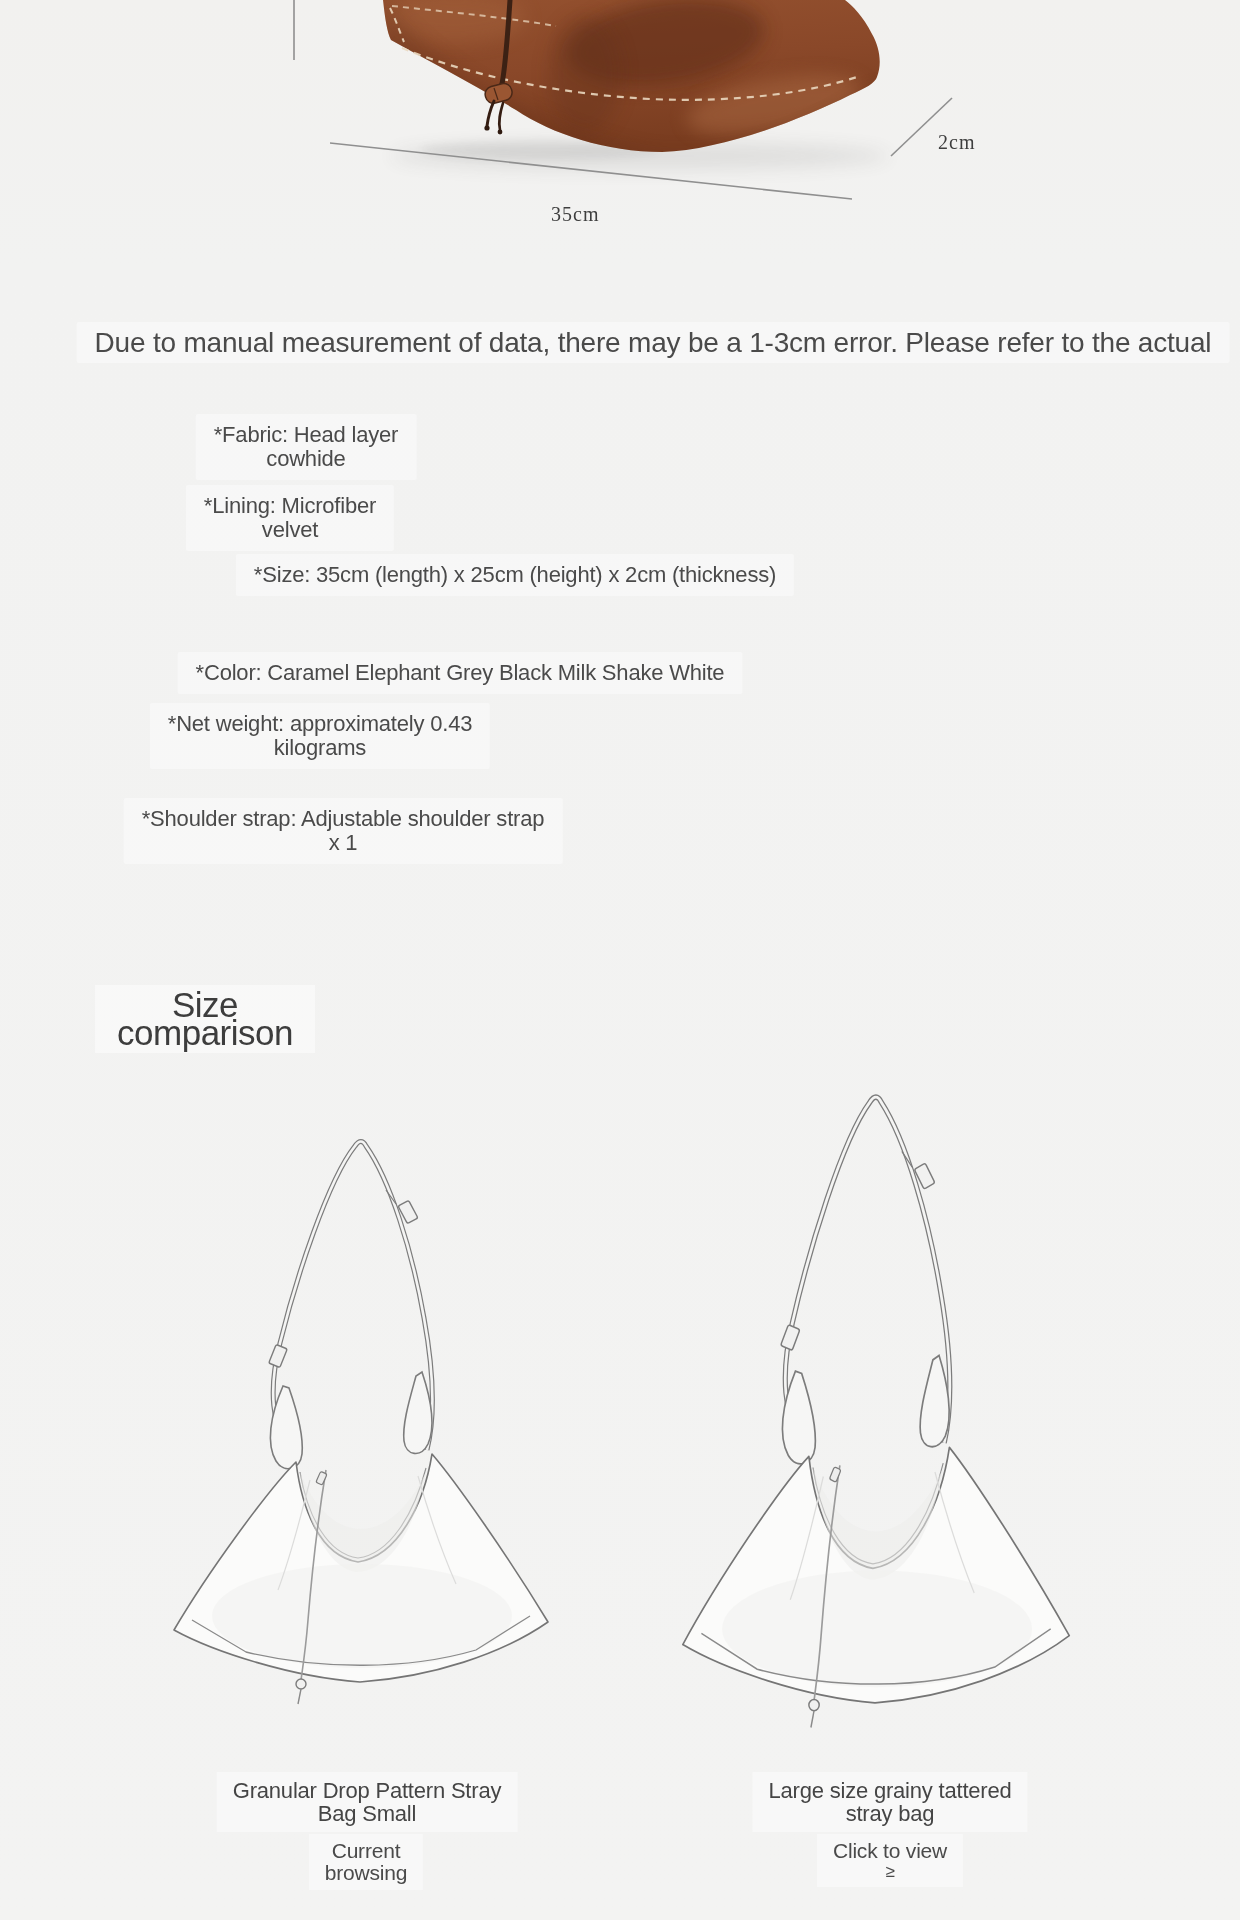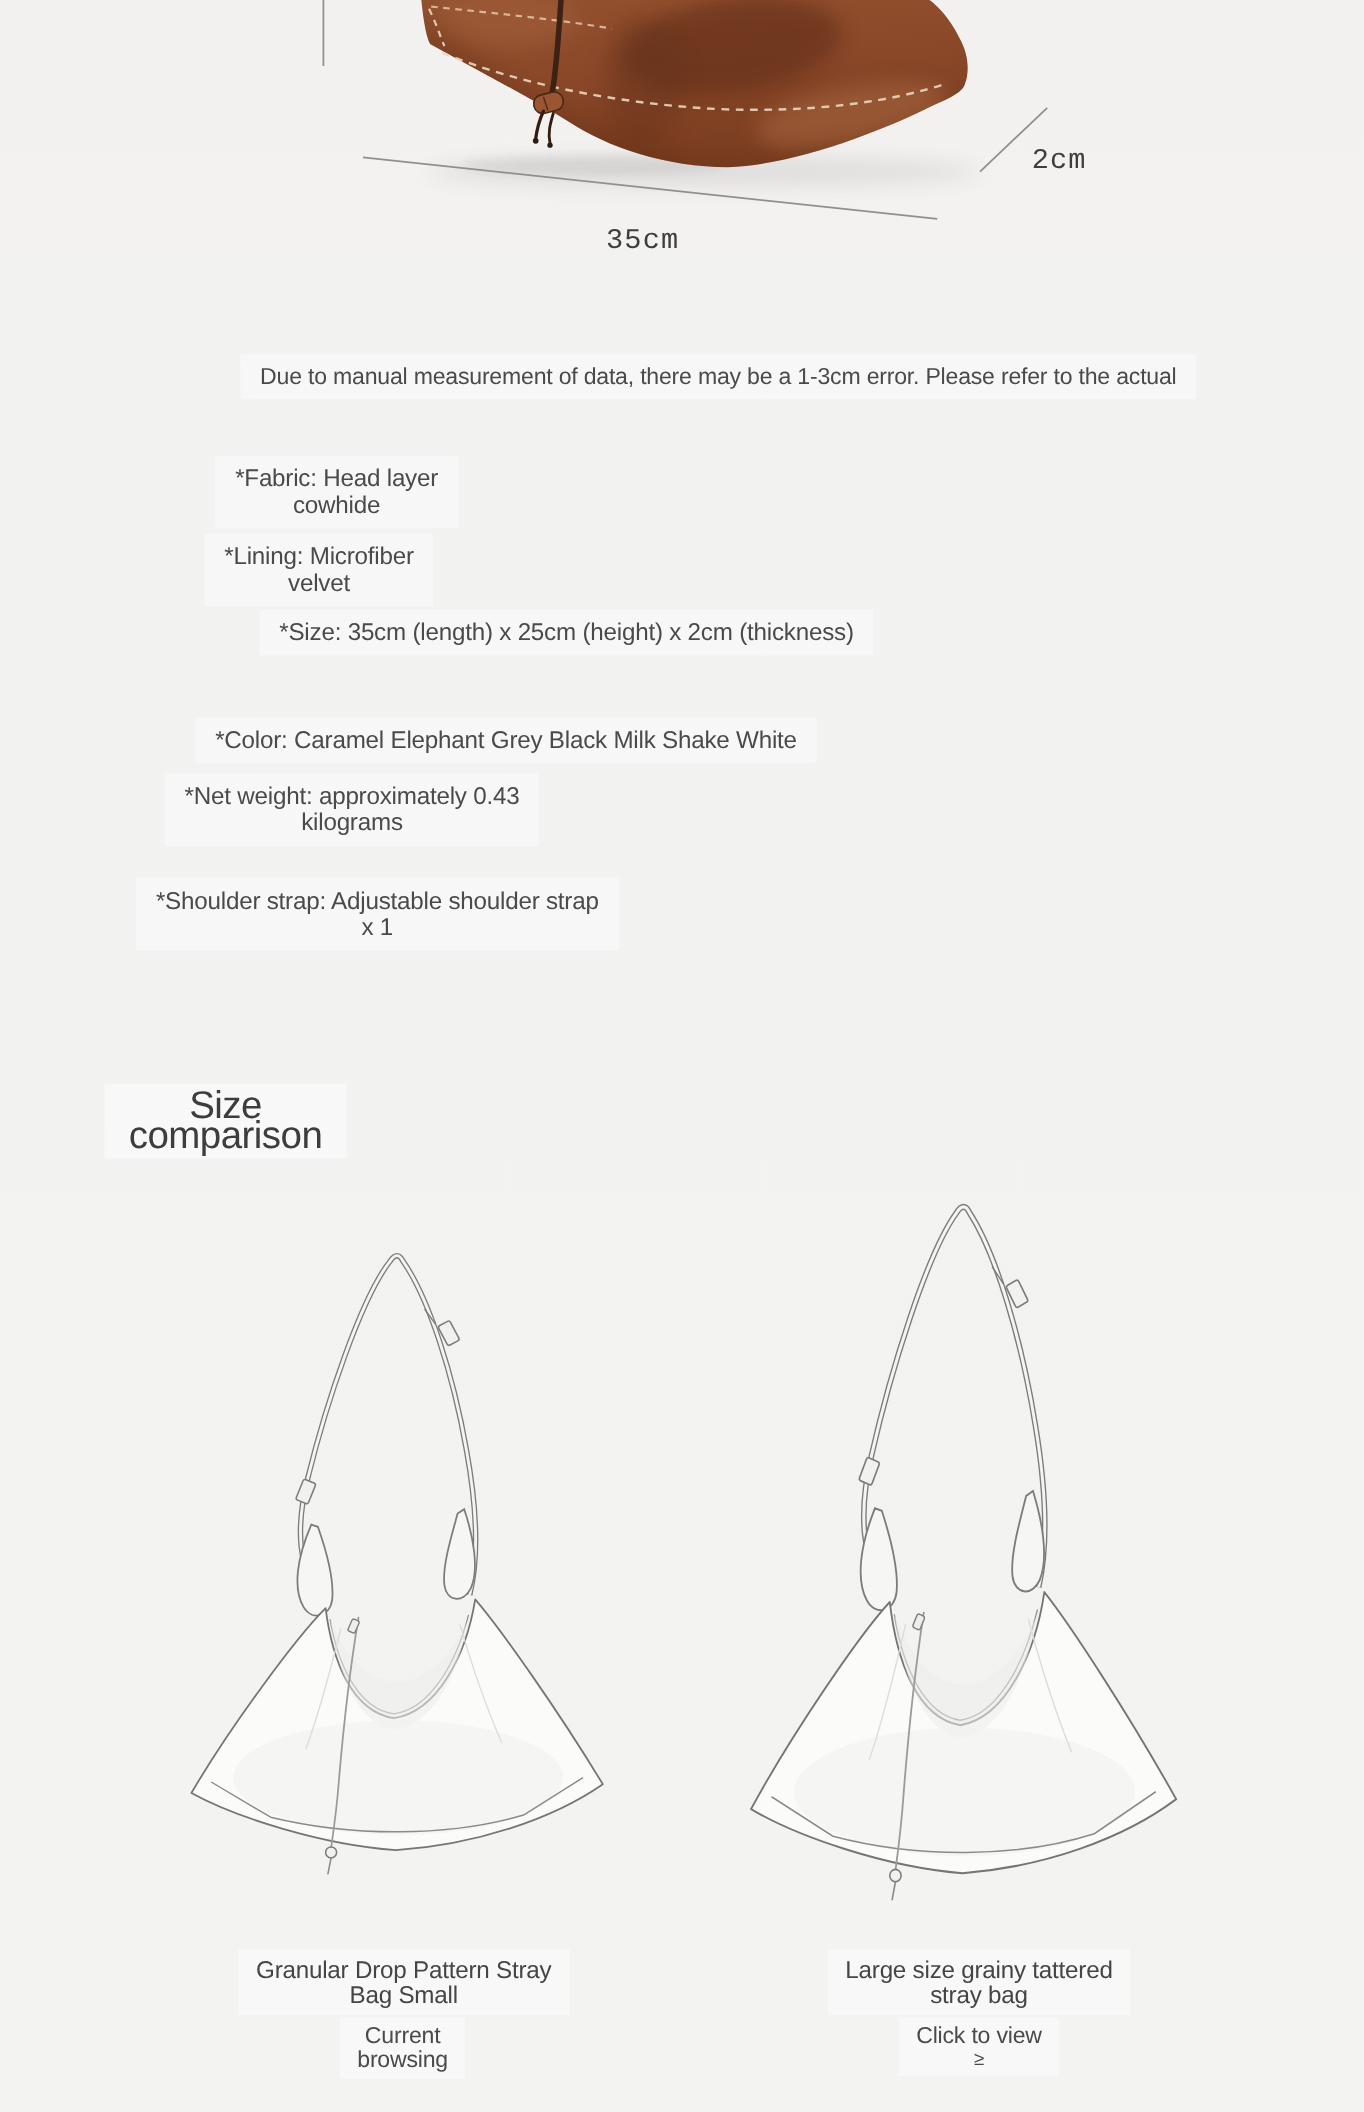--- a/index.html
+++ b/index.html
@@ -6,36 +6,36 @@
   .canvas{
     position:relative;width:1240px;height:1920px;margin:0 auto;
     background:linear-gradient(180deg,#f2f1ef 0%,#f2f2f1 14%,#f3f3f2 100%);
     overflow:hidden;
     font-family:"Liberation Sans","DejaVu Sans",sans-serif;
     color:#4a4a4a;
   }
   .photo-svg{position:absolute;left:0;top:0;}
   .measure{
     position:absolute;
-    font-family:Liberation Mono, monospace;
-    font-size:26px;color:#3e3e3e;letter-spacing:1px;
+    font-family:Liberation Serif, serif;
+    font-size:20px;color:#3e3e3e;letter-spacing:1px;
   }
   .m-length{left:551px;top:203px;}
   .m-thickness{left:938px;top:131px;}
 
   .spec{
     position:absolute;transform:translateX(-50%);
     text-align:center;font-weight:300;
     font-size:22px;line-height:24px;letter-spacing:-0.2px;
     color:#4a4a4a;white-space:nowrap;
     background:rgba(252,252,252,0.55);
     padding:9px 18px;border-radius:2px;
   }
   .spec .l2:empty{display:none;}
-  .spec-disclaimer{left:653px;top:322px;font-size:21px;line-height:23px;}
+  .spec-disclaimer{left:653px;top:322px;font-size:28px;line-height:23px;}
   .spec-fabric{left:306px;top:414px;}
   .spec-lining{left:290px;top:485px;}
   .spec-size{left:515px;top:554px;}
   .spec-color{left:460px;top:652px;}
   .spec-weight{left:320px;top:703px;}
   .spec-strap{left:343px;top:798px;}
 
   .cmp-heading{
     position:absolute;left:205px;top:985px;transform:translateX(-50%);
     text-align:center;font-weight:300;font-size:35px;line-height:28px;

